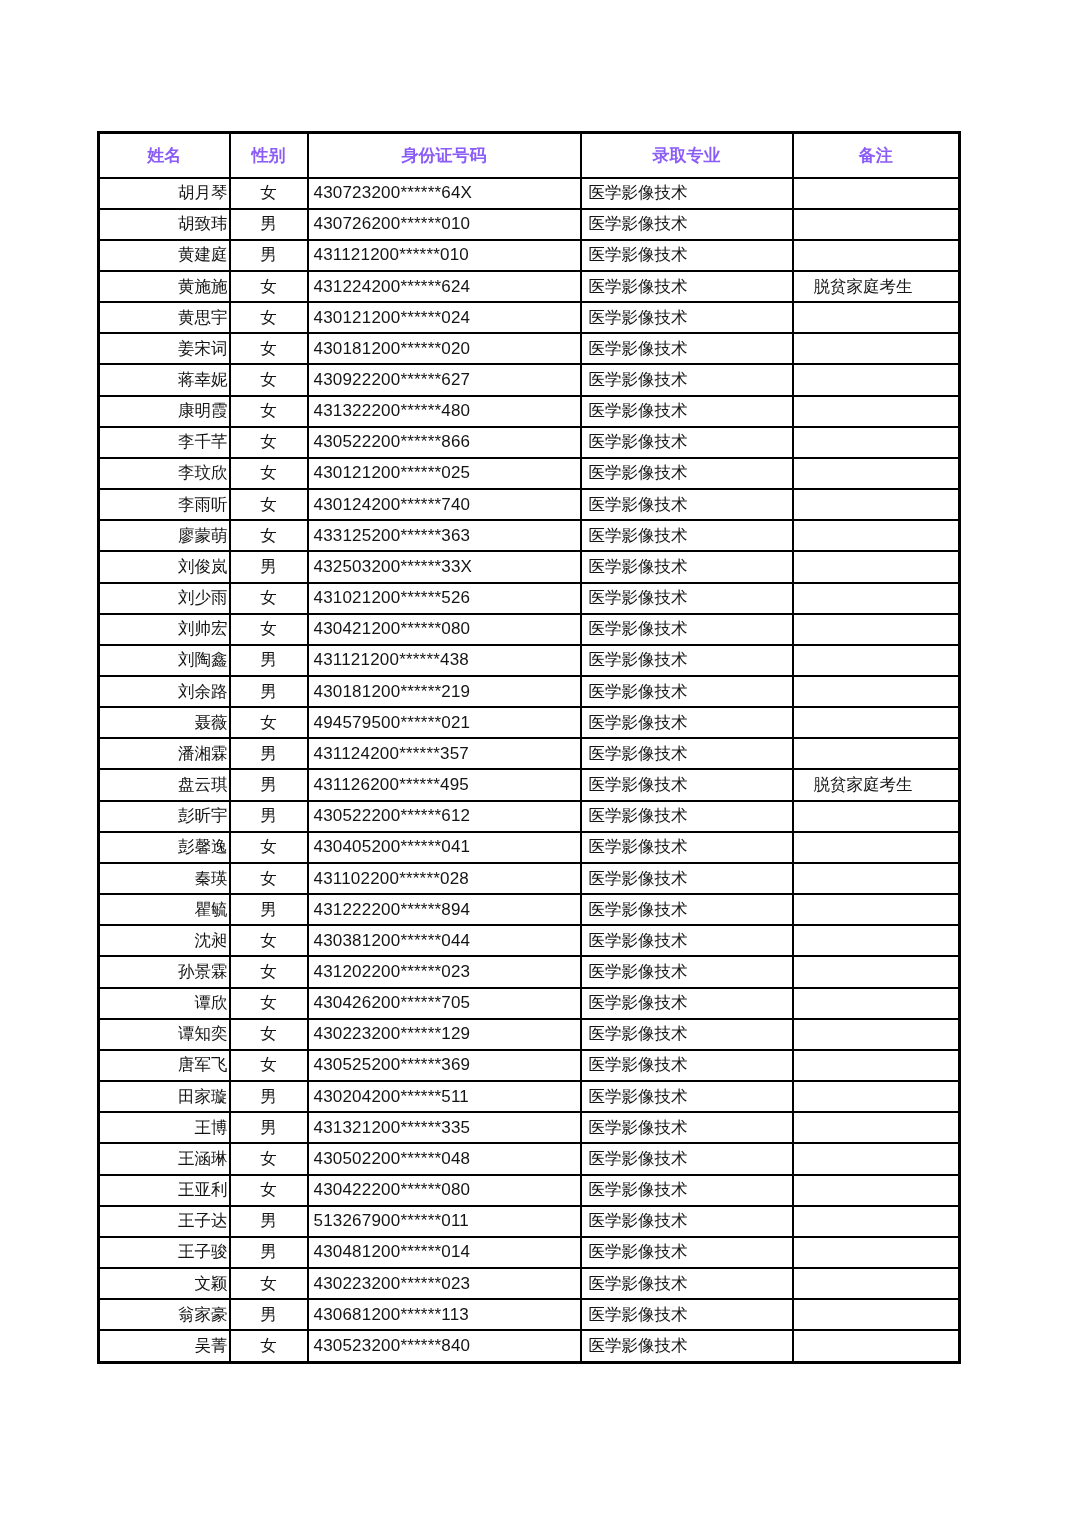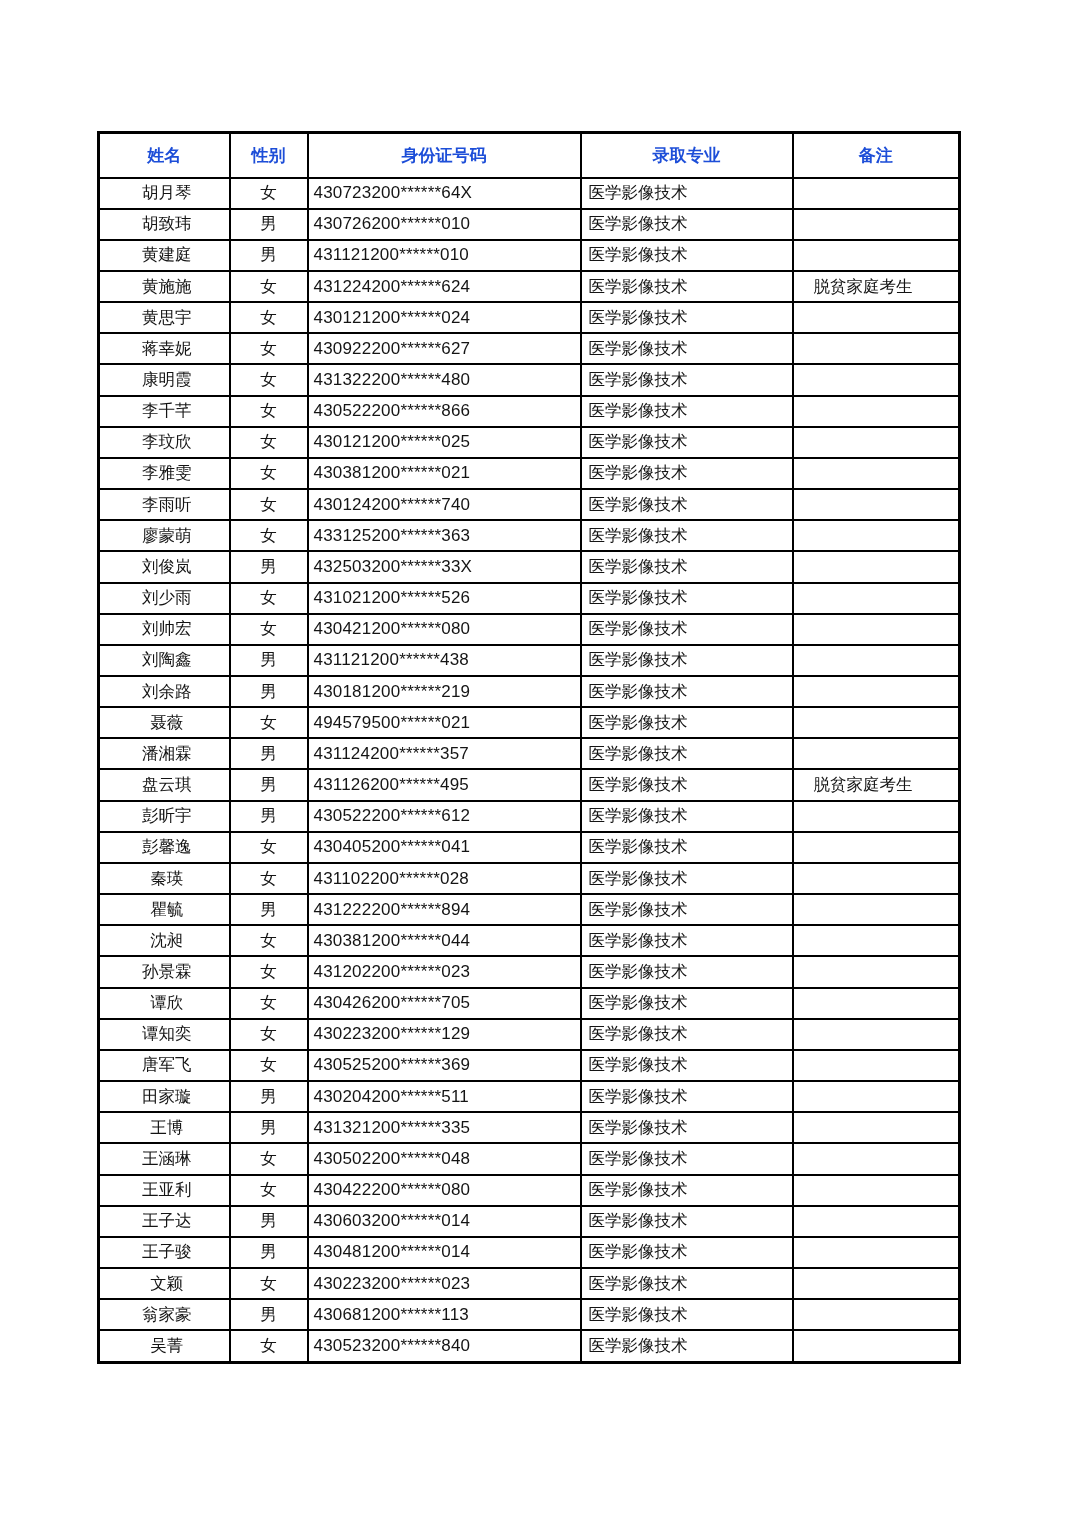--- a/index.html
+++ b/index.html
@@ -34,27 +34,27 @@
     vertical-align: middle;
   }
   table.roster thead tr {
     height: 45px;
   }
   th.col-header {
     font-family: "Liberation Serif", "DejaVu Serif", serif;
     font-weight: bold;
     font-size: 17px;
     text-align: center;
-    color: #1d4ed8;
+    color: #8b5cf6;
   }
   td {
     font-size: 16.5px;
     color: #141414;
   }
-  .td-name   { text-align: center;  padding-left: 6px; }
+  .td-name   { text-align: right;  padding-left: 6px; }
   .td-gender { text-align: center; padding: 0; }
   .td-id {
     font-family: "Liberation Sans", "DejaVu Sans", sans-serif;
     font-size: 17px;
     text-align: left;
     padding-left: 5px;
     letter-spacing: 0.2px;
     margin-top: 7px;
   }
   .td-major  { text-align: left; padding-left: 7px; }
@@ -111,20 +111,27 @@
           <td class="td-remark">脱贫家庭考生</td>
         </tr>
         <tr>
           <td class="td-name">黄思宇</td>
           <td class="td-gender">女</td>
           <td class="td-id">430121200******024</td>
           <td class="td-major">医学影像技术</td>
           <td class="td-remark"></td>
         </tr>
         <tr>
+          <td class="td-name">姜宋词</td>
+          <td class="td-gender">女</td>
+          <td class="td-id">430181200******020</td>
+          <td class="td-major">医学影像技术</td>
+          <td class="td-remark"></td>
+        </tr>
+        <tr>
           <td class="td-name">蒋幸妮</td>
           <td class="td-gender">女</td>
           <td class="td-id">430922200******627</td>
           <td class="td-major">医学影像技术</td>
           <td class="td-remark"></td>
         </tr>
         <tr>
           <td class="td-name">康明霞</td>
           <td class="td-gender">女</td>
           <td class="td-id">431322200******480</td>
@@ -139,27 +146,20 @@
           <td class="td-remark"></td>
         </tr>
         <tr>
           <td class="td-name">李玟欣</td>
           <td class="td-gender">女</td>
           <td class="td-id">430121200******025</td>
           <td class="td-major">医学影像技术</td>
           <td class="td-remark"></td>
         </tr>
         <tr>
-          <td class="td-name">李雅雯</td>
-          <td class="td-gender">女</td>
-          <td class="td-id">430381200******021</td>
-          <td class="td-major">医学影像技术</td>
-          <td class="td-remark"></td>
-        </tr>
-        <tr>
           <td class="td-name">李雨听</td>
           <td class="td-gender">女</td>
           <td class="td-id">430124200******740</td>
           <td class="td-major">医学影像技术</td>
           <td class="td-remark"></td>
         </tr>
         <tr>
           <td class="td-name">廖蒙萌</td>
           <td class="td-gender">女</td>
           <td class="td-id">433125200******363</td>
@@ -309,21 +309,21 @@
         <tr>
           <td class="td-name">王亚利</td>
           <td class="td-gender">女</td>
           <td class="td-id">430422200******080</td>
           <td class="td-major">医学影像技术</td>
           <td class="td-remark"></td>
         </tr>
         <tr>
           <td class="td-name">王子达</td>
           <td class="td-gender">男</td>
-          <td class="td-id">430603200******014</td>
+          <td class="td-id">513267900******011</td>
           <td class="td-major">医学影像技术</td>
           <td class="td-remark"></td>
         </tr>
         <tr>
           <td class="td-name">王子骏</td>
           <td class="td-gender">男</td>
           <td class="td-id">430481200******014</td>
           <td class="td-major">医学影像技术</td>
           <td class="td-remark"></td>
         </tr>

